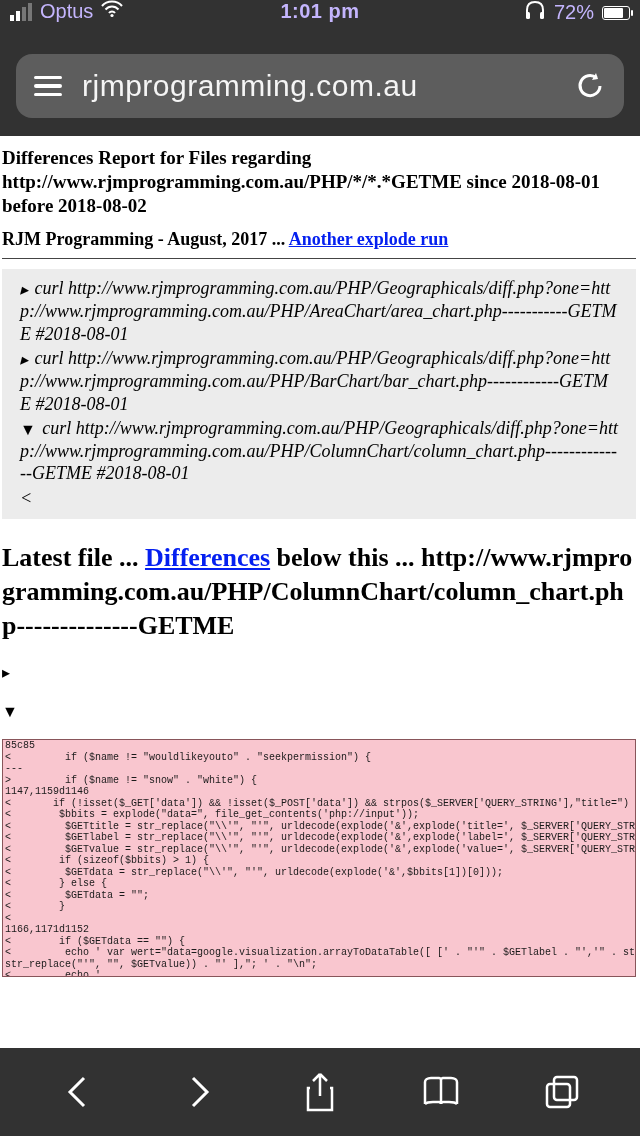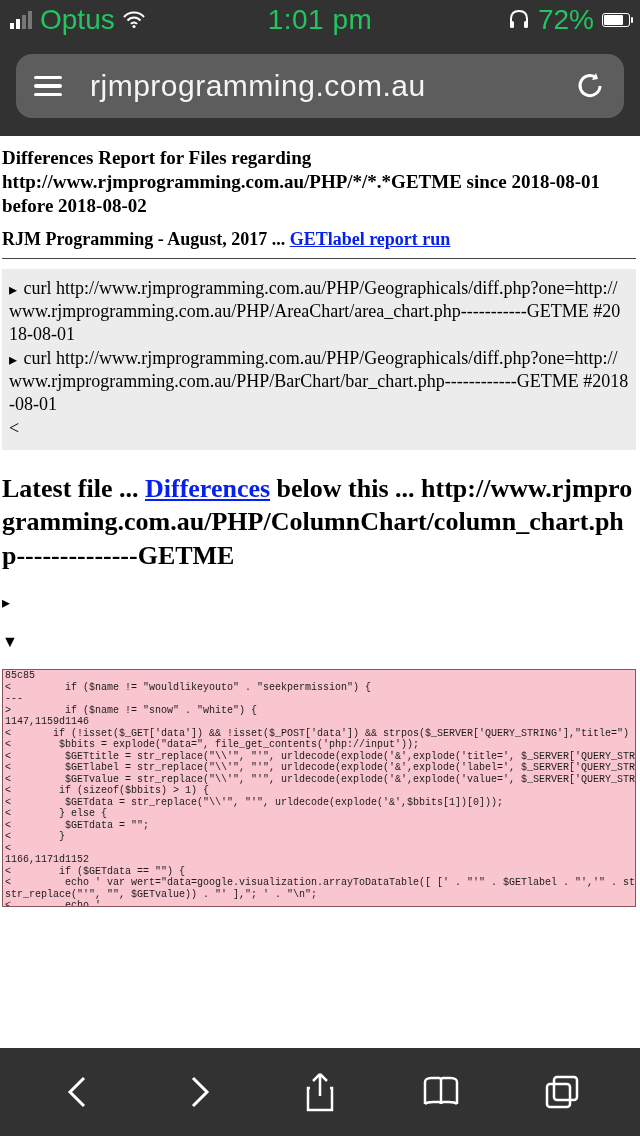--- a/index.html
+++ b/index.html
@@ -1,55 +1,55 @@
 <!DOCTYPE html>
 <html><head>
 <meta charset="utf-8">
 <style>
   * { margin: 0; padding: 0; box-sizing: border-box; }
   html, body { width: 640px; height: 1136px; overflow: hidden; font-family: -apple-system, "Helvetica Neue", Arial, sans-serif; background: #fff; }
   
   .status-bar {
-    height: 40px; width: 100%; background: #323232; color: #22c55e;
-    display: flex; align-items: center; justify-content: space-between;
-    padding: 0 10px; font-size: 28px; font-weight: 500;
+    height: 40px; width: 100%; background: #323232; color: #c4b5fd;
+    display: flex; align-items: flex-start; justify-content: space-between;
+    padding: 0 10px; font-size: 20px; font-weight: 500;
   }
   .status-left, .status-right { display: flex; align-items: center; gap: 8px; }
-  .status-center { position: absolute; left: 0; right: 0; text-align: center; pointer-events: none; font-weight: 400; letter-spacing: 0.5px; }
+  .status-center { position: absolute; left: 0; right: 0; text-align: center; pointer-events: none; font-weight: 700; letter-spacing: 0.5px; }
   .sig-bars { display: inline-flex; align-items: flex-end; gap: 2px; }
   .sig-bars span { width: 4px; background: #777; display: inline-block; }
   .sig-bars span.on { background: #fff; }
   .sig-bars span:nth-child(1){height:6px}
   .sig-bars span:nth-child(2){height:10px}
   .sig-bars span:nth-child(3){height:14px}
   .sig-bars span:nth-child(4){height:18px}
   .wifi-icon { display:inline-block; }
   .headphones-icon { display:inline-block; }
   .battery { display:inline-flex; align-items:center; gap:3px;}
   .battery .shell { width:28px; height:14px; border:1.5px solid #fff; border-radius:3px; position:relative; }
   .battery .shell::after { content:""; position:absolute; right:-4px; top:3px; width:2.5px; height:6px; background:#fff; border-radius:1px;}
   .battery .fill { position:absolute; left:1px; top:1px; bottom:1px; width:72%; background:#fff; border-radius:1px;}
   
   .nav-area { background:#323232; padding:14px 16px 18px; }
   .url-pill {
     background:#5d5d5d; border-radius:16px; height:64px;
-    display:flex; align-items:center; padding:0 18px; gap:28px; color:#fff;
+    display:flex; align-items:center; padding:0 18px; gap:20px; color:#fff;
   }
   .menu-icon { display:flex; flex-direction:column; gap:5px; }
   .menu-icon span { width:28px; height:3.5px; background:#fff; border-radius:2px; display:block; }
   .url-text { flex:1; font-size:30px; font-weight:400; letter-spacing:0.5px; white-space:nowrap; overflow:hidden; color:#f5f5f5;}
   .reload-icon { width:32px; height:32px; }
   
   .page { background:#fff; padding:10px 4px 0 2px; font-family: "Times New Roman", Times, serif; color:#000; }
   .page h1 { font-size:19px; font-weight:700; line-height:1.25; margin-bottom:12px; }
   .byline { font-size:18px; font-weight:700; margin-bottom:8px; }
   .byline a { color:#0520f0; text-decoration:underline; font-weight:700; }
   hr.headrule { border:none; border-top:1.5px solid #444; margin:6px 0 10px; }
   .commands { background:#ececec; padding:6px 2px 8px; font-size:18px; line-height:1.25; font-family:"Times New Roman",Times,serif; }
-  .cmd-row { margin:2px 5px; word-break:break-all; }
+  .cmd-row { margin:2px 16px; word-break:break-all;font-style:italic; }
   .tri { display:inline-block; font-size:16px; vertical-align:middle; margin-right:2px;}
   .page h2 { font-size:26px; font-weight:700; line-height:1.3; margin:22px 0 4px; word-break:break-all;}
   .page h2 a { color:#0520f0; text-decoration:underline; }
   .page h3 { font-size:26px; font-weight:700; margin:38px 0 10px; }
   .page h3 a { color:#0520f0; text-decoration:underline; }
   .solo-tri { font-size:18px; margin:18px 0; }
   .diffbox {
     background:#f9c6cf; border:1px solid #88555a; font-family:"Courier New",monospace;
     font-size:10px; line-height:1.15; padding:0 2px; white-space:pre; overflow:hidden;
     color:#1b1b1b; height:238px;
@@ -114,27 +114,28 @@
           <path d="M26 16 A10 10 0 1 1 22.5 8" stroke="#fff" stroke-width="3" fill="none"></path>
           <path d="M22 3 L24 9 L18 10 Z" fill="#fff"></path>
         </svg>
     </span>
   </div>
 </div>
 
 <div class="page">
   <h1>Differences Report for Files regarding http://www.rjmprogramming.com.au/PHP/*/*.*GETME since 2018-08-01 before 2018-08-02</h1>
   <div class="byline">
-    <span>RJM Programming - August, 2017 ... </span><a href="#">GETlabel report run</a>
+    <span>RJM Programming - August, 2017 ... </span><a href="#">Another explode run</a>
   </div>
   <hr class="headrule">
 
   <div class="commands">
     <div class="cmd-row"><span class="tri">▸</span><span> curl http://www.rjmprogramming.com.au/PHP/Geographicals/diff.php?one=http://www.rjmprogramming.com.au/PHP/AreaChart/area_chart.php-----------GETME #2018-08-01</span></div>
     <div class="cmd-row"><span class="tri">▸</span><span> curl http://www.rjmprogramming.com.au/PHP/Geographicals/diff.php?one=http://www.rjmprogramming.com.au/PHP/BarChart/bar_chart.php------------GETME #2018-08-01</span></div>
+    <div class="cmd-row"><span class="tri">▼</span><span> curl http://www.rjmprogramming.com.au/PHP/Geographicals/diff.php?one=http://www.rjmprogramming.com.au/PHP/ColumnChart/column_chart.php--------------GETME #2018-08-01</span></div>
     <div class="cmd-row">&lt;</div>
   </div>
 
   <h2>
     <span>Latest file ... </span><a href="#">Differences</a><span> below this ... http://www.rjmprogramming.com.au/PHP/ColumnChart/column_chart.php--------------GETME</span>
   </h2>
 
   <div class="solo-tri"><span class="tri">▸</span></div>
 
 

